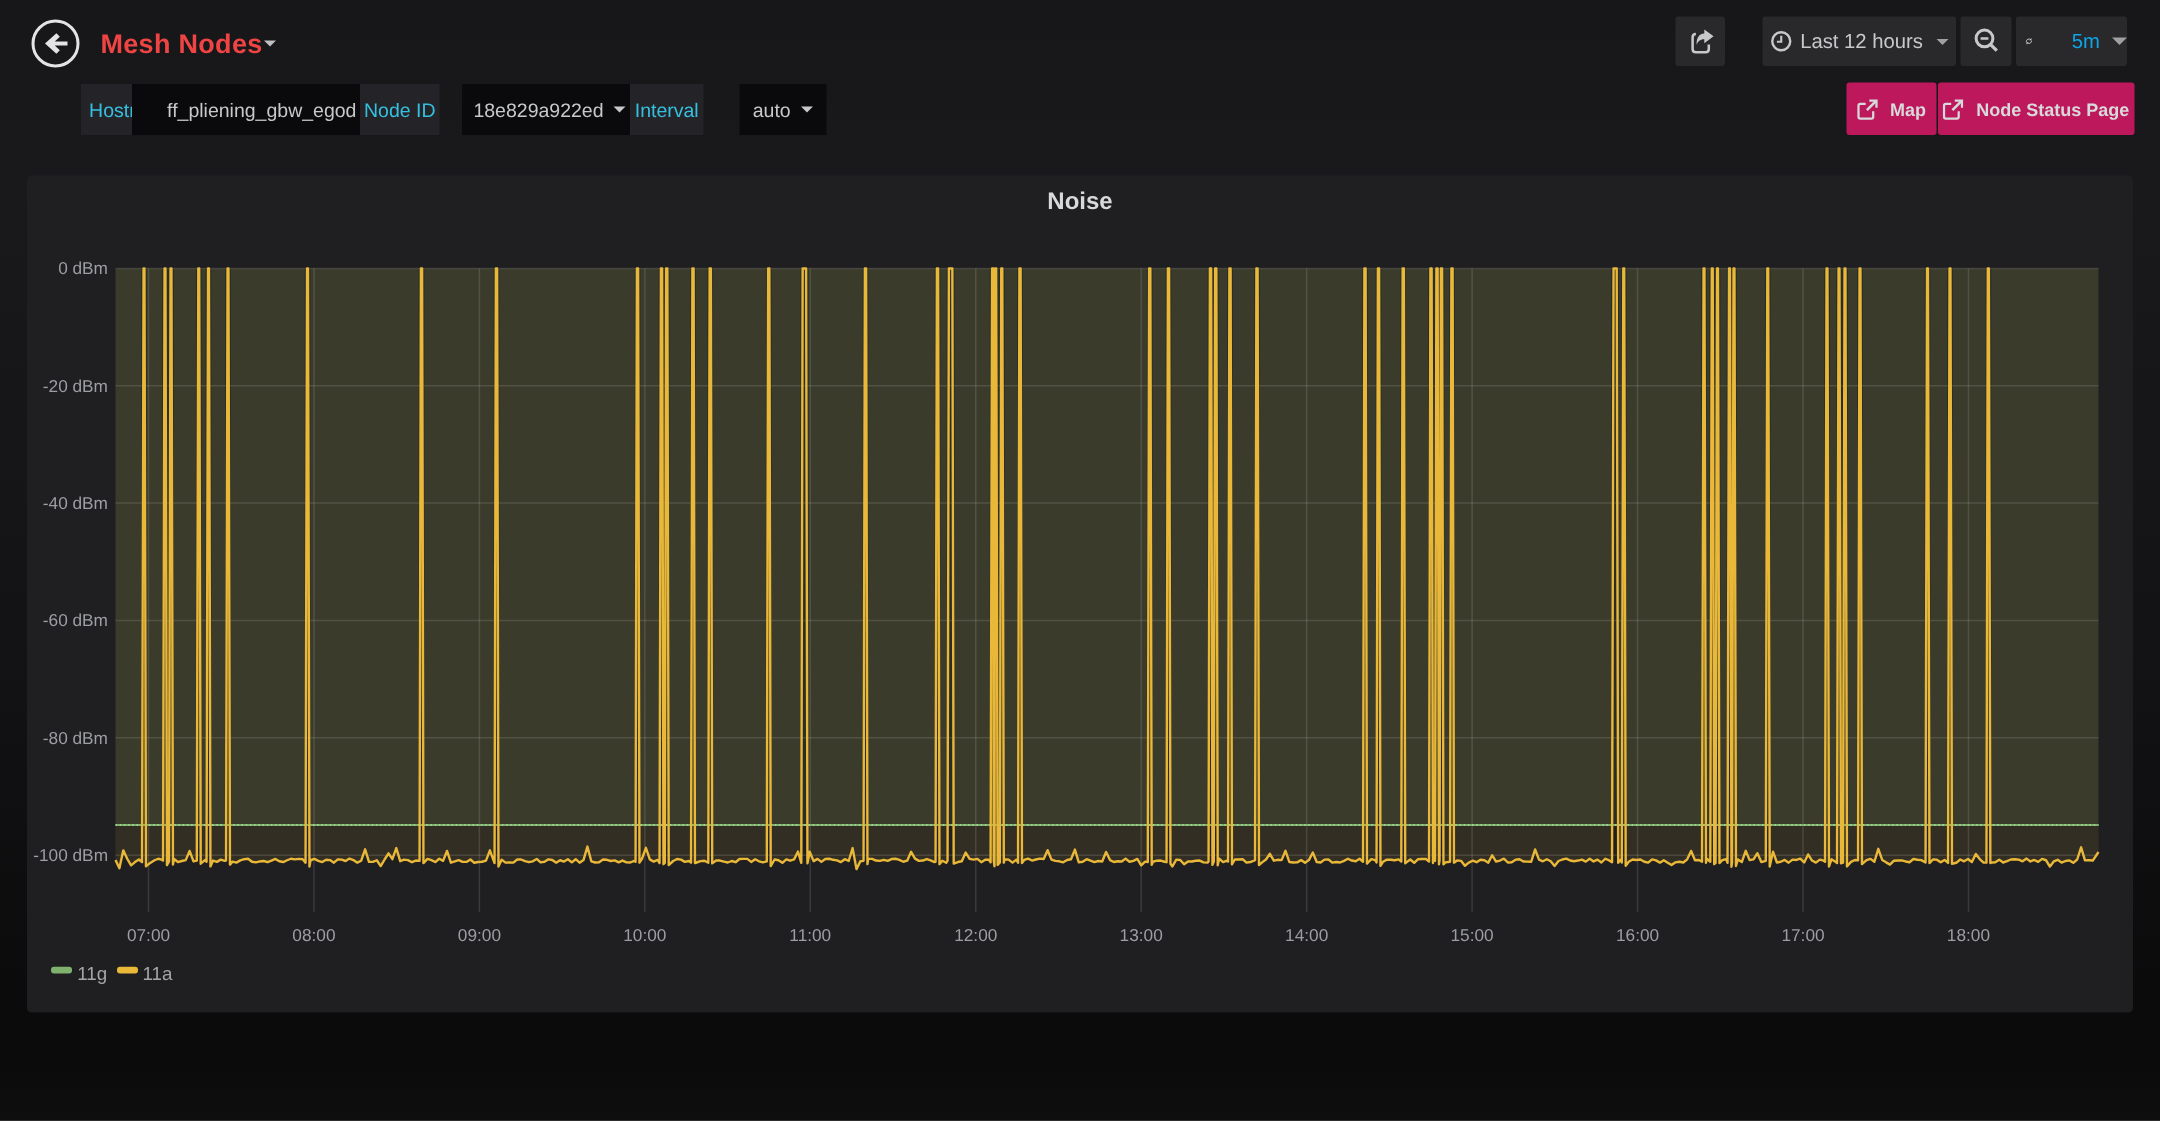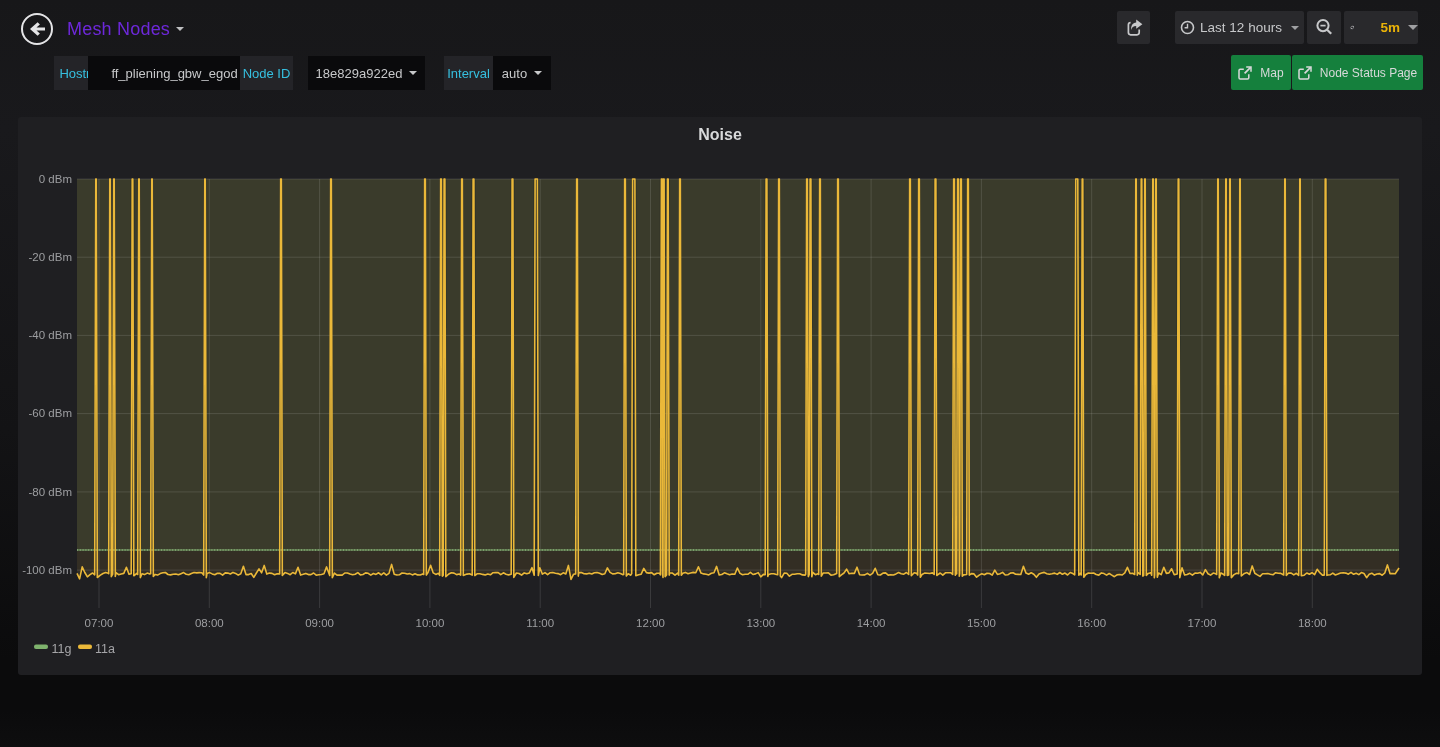--- a/index.html
+++ b/index.html
@@ -4,30 +4,30 @@
 * { margin:0; padding:0; box-sizing:border-box; }
 html,body { width:1440px; height:747px; overflow:hidden;
   font-family:"Liberation Sans", sans-serif;
   background:linear-gradient(180deg,#171719 0px,#19191c 130px,#131315 430px,#0b0b0c 660px,#0b0b0c 710px,#0e0e0f 747px); }
 .abs { position:absolute; }
 .caret { width:0; height:0; border-left:4.5px solid transparent;
   border-right:4.5px solid transparent; border-top:4.5px solid #9fa0a2; display:inline-block; }
 
 .backbtn { left:21px; top:13px; width:32px; height:32px; border:2px solid #e4e4e6;
   border-radius:50%; display:flex; align-items:center; justify-content:center; }
-.dtitle { left:67px; top:19px; font-size:18px; color:#6d28d9; letter-spacing:0.2px; }
+.dtitle { left:67px; top:19px; font-size:18px; color:#ef4444; letter-spacing:0.2px;font-weight:bold; }
 .tbtn { background:#29292c; border-radius:2px; display:flex; align-items:center;
   justify-content:center; color:#c7c8ca; font-size:13.5px; }
 
 .vlabel { background:#242428; color:#36c0e0; font-size:13px; display:flex;
   align-items:center; justify-content:center; height:34px; }
 .vvalue { background:#0a0a0c; color:#c7c8ca; font-size:13px; display:flex;
   align-items:center; justify-content:center; height:34px; }
 .vvalue .caret { margin-left:7px; border-top-color:#c7c8ca; }
-.linkbtn { background:#15803d; color:#d8d9da; font-size:12px; font-weight:400; white-space:nowrap;
+.linkbtn { background:#be185d; color:#d8d9da; font-size:12px; font-weight:700; white-space:nowrap;
   height:35px; display:flex; align-items:center; justify-content:center; border-radius:2px; }
 .linkbtn svg { margin-right:8px; }
 .panel { left:18px; top:117px; width:1404px; height:558px; background:#1f1f22; border-radius:3px; }
 .ptitle { left:0; top:9px; width:100%; text-align:center;
   font-weight:700; color:#d8d9da; font-size:16px; }
 </style></head>
 <body style="position:relative">
 
 <div class="abs backbtn">
   <svg width="17" height="16" viewBox="0 0 17 16">
@@ -61,37 +61,37 @@
   </svg>
 </div>
 
 <div class="abs tbtn" style="left:1344px; top:11px; width:74px; height:33px; justify-content:flex-start;">
   <svg width="17" height="17" viewBox="0 0 17 17" style="margin-left:6px;">
     <path d="M2.7 9.9 A6 6 0 0 1 13.2 5.7" fill="none" stroke="#c7c8ca" stroke-width="2"></path>
     <path d="M13.9 1.6 V6.6 H8.9 Z" fill="#c7c8ca"></path>
     <path d="M14.3 7.1 A6 6 0 0 1 3.8 11.3" fill="none" stroke="#c7c8ca" stroke-width="2"></path>
     <path d="M3.1 15.4 V10.4 H8.1 Z" fill="#c7c8ca"></path>
   </svg>
-  <span style="color:#eab308; font-weight:700; margin-left:26px;">5m</span>
+  <span style="color:#0ea5e9; font-weight:400; margin-left:26px;">5m</span>
   <span class="caret" style="margin-left:8px; border-top-width:5px; border-left-width:5px; border-right-width:5px;"></span>
 </div>
 
 <div class="abs vlabel" style="left:18px; top:56px; width:70px;margin-left:36px;">Hostname</div>
 <div class="abs vvalue" style="left:88px; top:56px; width:152px;padding-left:36px;">
   <span>ff_pliening_gbw_egod</span>
     <span class="caret"></span>
 </div>
 
 <div class="abs vlabel" style="left:240px; top:56px; width:53px;">Node&nbsp;ID</div>
 <div class="abs vvalue" style="left:308px; top:56px; width:117px;">
   <span>18e829a922ed</span>
     <span class="caret"></span>
 </div>
 
-<div class="abs vlabel" style="left:444px; top:56px; width:49px;">Interval</div>
+<div class="abs vlabel" style="left:420px; top:56px; width:49px;">Interval</div>
 <div class="abs vvalue" style="left:493px; top:56px; width:58px;">
   <span>auto</span>
     <span class="caret"></span>
 </div>
 
 <div class="abs linkbtn" style="left:1231px; top:55px; width:60px;">
   <svg width="14" height="14" viewBox="0 0 14 14">
     <path d="M10.8 8.2 V11.8 Q10.8 13 9.6 13 H2.2 Q1 13 1 11.8 V4.4 Q1 3.2 2.2 3.2 H5.8" fill="none" stroke="#d8d9da" stroke-width="1.5"></path>
     <path d="M8.2 1 H13 V5.8" fill="none" stroke="#d8d9da" stroke-width="1.5"></path>
     <line x1="6.6" y1="7.4" x2="12.6" y2="1.4" stroke="#d8d9da" stroke-width="1.7"></line>

